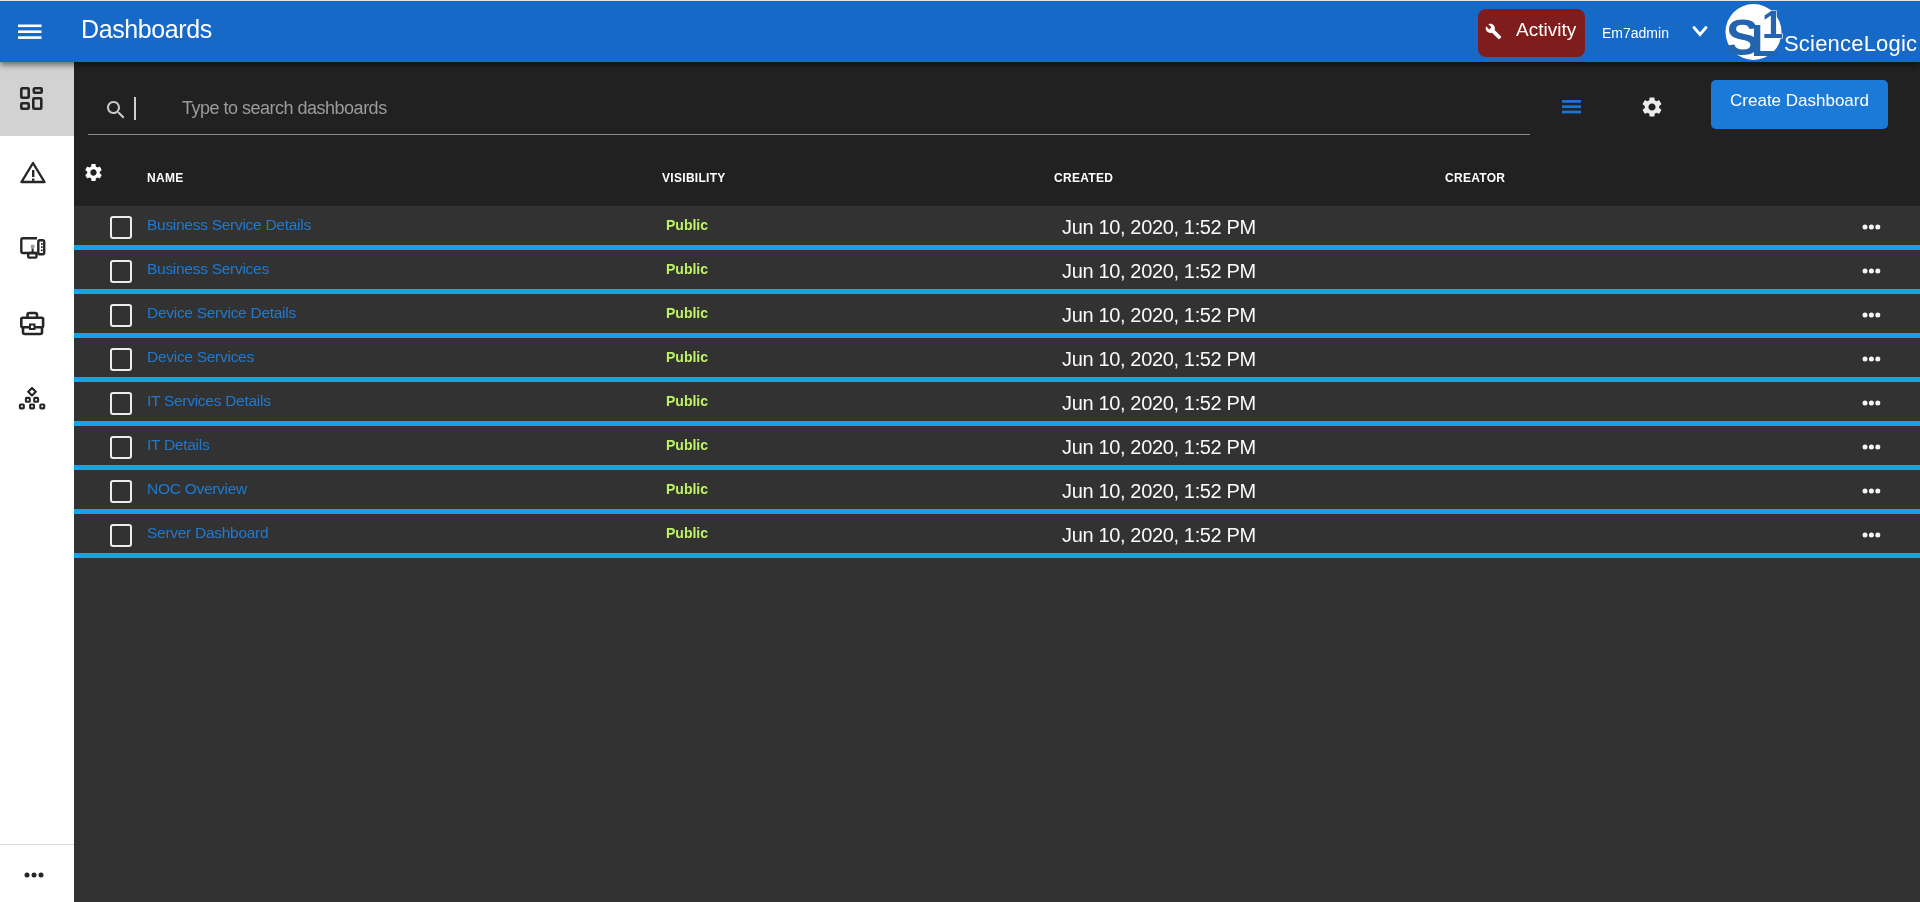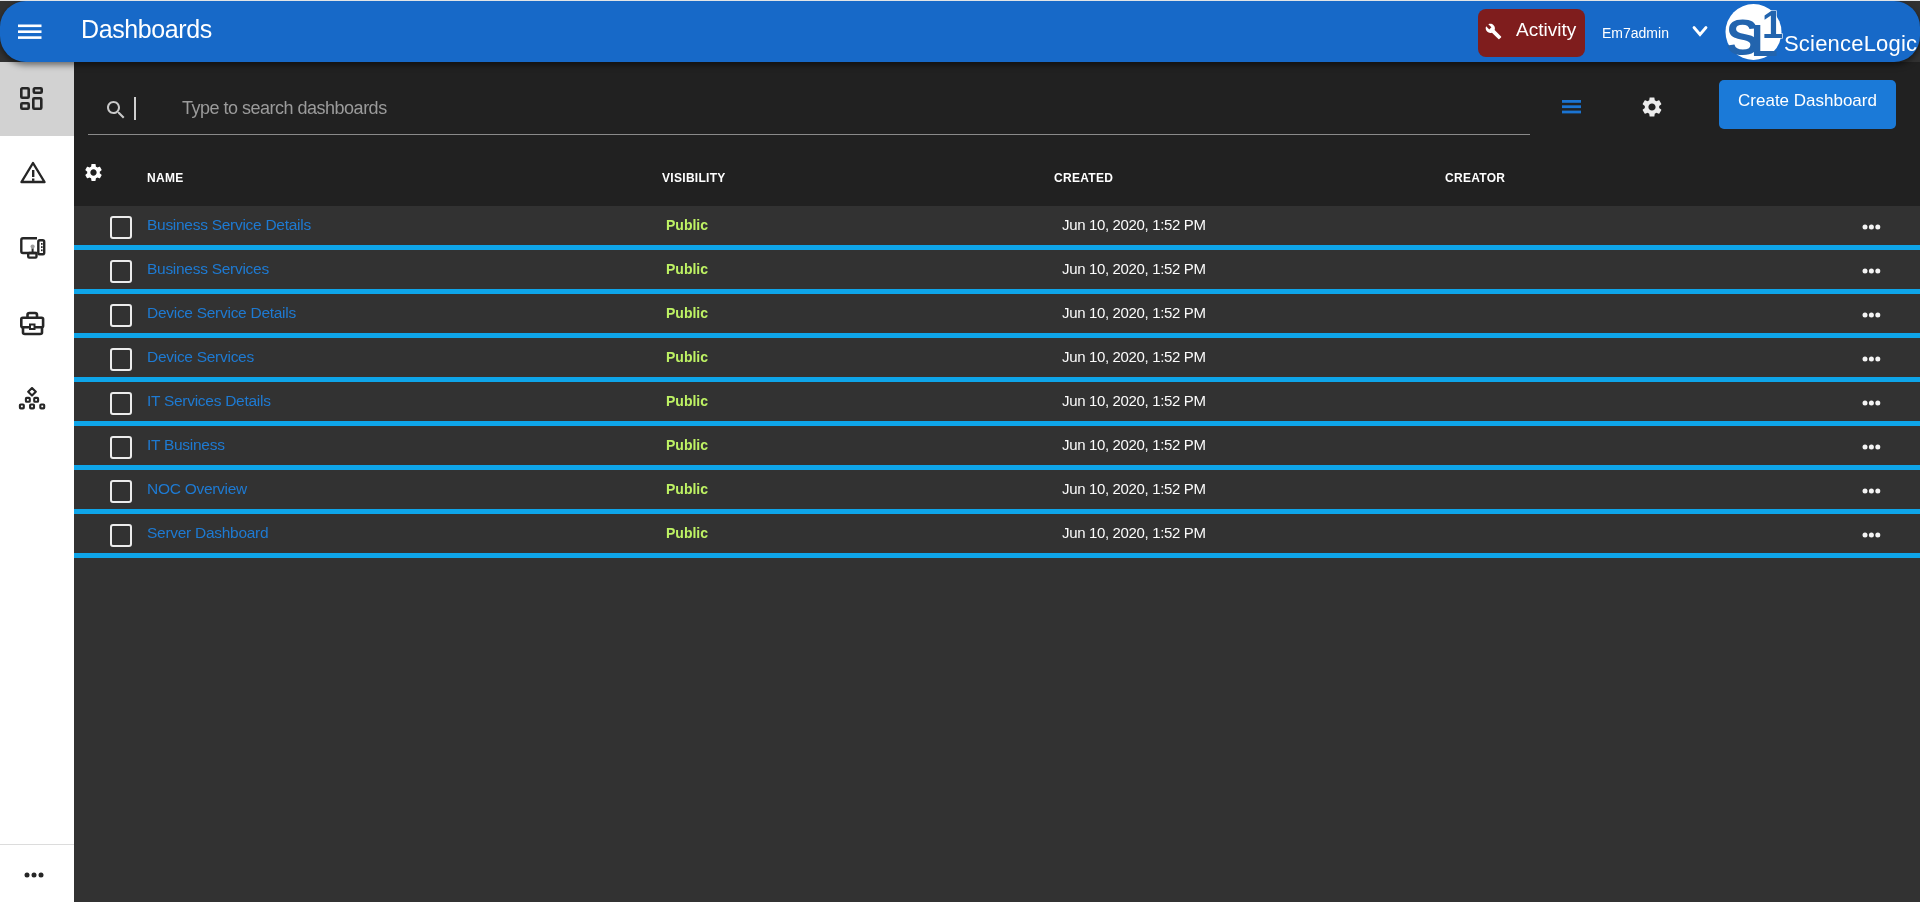--- a/index.html
+++ b/index.html
@@ -2,21 +2,21 @@
 <html><head>
 <meta charset="utf-8">
 <style>
 * { margin:0; padding:0; box-sizing:border-box; }
 html,body { width:1920px; height:902px; overflow:hidden; background:#323232;
   font-family:"Liberation Sans", sans-serif; }
 
 #topstrip { position:absolute; left:0; top:0; width:1920px; height:1px; background:#e2e4e6; z-index:50; }
 
 #appbar { position:absolute; left:0; top:1px; width:1920px; height:60.5px; background:#1769c8;
-  box-shadow:0 3px 6px rgba(0,0,0,.5); z-index:20;border-radius:26px; }
+  box-shadow:0 3px 6px rgba(0,0,0,.5); z-index:20; }
 #burger { position:absolute; left:18px; top:22px; }
 #title { position:absolute; left:81px; top:14px; font-size:25px; color:#fff; letter-spacing:-0.4px; }
 #actbtn { position:absolute; left:1478px; top:8px; width:107px; height:48px; background:#7f1d1d;
   border-radius:8px; color:#fff; }
 #actbtn svg { position:absolute; left:7px; top:13.5px; }
 #actbtn span { position:absolute; left:38px; top:10px; font-size:19px; }
 #user { position:absolute; left:1602px; top:24px; font-size:14px; color:#fff; }
 #chev { position:absolute; left:1692px; top:24px; }
 #logocirc { position:absolute; left:1725px; top:3px; }
 #logotext { position:absolute; left:1784px; top:30px; color:#fff; font-size:22px; font-weight:400; letter-spacing:0.2px; }
@@ -29,32 +29,32 @@
 
 #main { position:absolute; left:74px; top:61.5px; width:1846px; height:840.5px; background:#323232; }
 #darktop { position:absolute; left:0; top:0; width:1846px; height:144px; background:#212121; }
 #searchline { position:absolute; left:14px; top:72.3px; width:1442px; height:1px; background:#8a8a8a; }
 #mag { position:absolute; left:29.5px; top:36.5px; }
 #caret { position:absolute; left:60px; top:35.5px; width:1.5px; height:23px; background:#cfcfcf; }
 #placeholder { position:absolute; left:61px; top:36px; font-size:18px; color:#9b9b9b; letter-spacing:-0.5px;padding-left:47px; }
 #listicon { position:absolute; left:1488px; top:38.5px; }
 #gearicon { position:absolute; left:1565.5px; top:33px; }
 #createbtn { position:absolute; left:1637px; top:18.5px; width:177px; height:49px; background:#1b7ad8;
-  border-radius:5px; color:#fff; font-size:17px; text-align:center; line-height:42px;margin-left:8px; }
+  border-radius:5px; color:#fff; font-size:17px; text-align:center; line-height:42px; }
 
 #thead { position:absolute; left:0; top:73.5px; width:1496px; height:70.5px; color:#fff; }
 #thgear { position:absolute; left:8.5px; top:26.5px; }
 .th { position:absolute; top:35.5px; font-size:12px; font-weight:bold; letter-spacing:0.3px; }
 
 #rows { position:absolute; left:0; top:144px; width:1846px; }
 .row { position:relative; width:1846px; height:44px; border-bottom:5px solid #0ea5e9; background:#323232; }
 .cb { position:absolute; left:36px; top:10px; width:22px; height:23px; border:2.5px solid #ececec; border-radius:3px; }
 .name { position:absolute; left:73px; top:10.5px; font-size:15.5px; color:#1e7ad2; letter-spacing:-0.28px; }
 .pub { position:absolute; left:592px; top:11px; font-size:14px; font-weight:bold; color:#bef264; }
-.date { position:absolute; left:988px; top:10.5px; font-size:15px; color:#fbfbfb; letter-spacing:-0.35px; }
+.date { position:absolute; left:988px; top:10.5px; font-size:20px; color:#fbfbfb; letter-spacing:-0.35px; }
 .dots { position:absolute; left:1787.5px; top:18px; }
 </style>
 </head>
 <body>
 <div id="topstrip"></div>
 
 <div id="appbar">
   <svg id="burger" width="24" height="19" viewBox="0 0 24 19">
     <rect x="0" y="1.5" width="23.5" height="2.6" fill="#fff"></rect>
     <rect x="0" y="7.4" width="23.5" height="2.6" fill="#fff"></rect>
@@ -215,21 +215,21 @@
     <div class="pub">Public</div>
     <div class="date">Jun 10, 2020, 1:52 PM</div>
     <svg class="dots" width="20" height="6" viewBox="0 0 20 6">
       <circle cx="3" cy="3" r="2.5" fill="#f4f4f4"></circle>
       <circle cx="9.4" cy="3" r="2.5" fill="#f4f4f4"></circle>
       <circle cx="15.8" cy="3" r="2.5" fill="#f4f4f4"></circle>
     </svg>
   </div>
   <div class="row">
     <div class="cb"></div>
-    <div class="name">IT Business</div>
+    <div class="name">IT Details</div>
     <div class="pub">Public</div>
     <div class="date">Jun 10, 2020, 1:52 PM</div>
     <svg class="dots" width="20" height="6" viewBox="0 0 20 6">
       <circle cx="3" cy="3" r="2.5" fill="#f4f4f4"></circle>
       <circle cx="9.4" cy="3" r="2.5" fill="#f4f4f4"></circle>
       <circle cx="15.8" cy="3" r="2.5" fill="#f4f4f4"></circle>
     </svg>
   </div>
   <div class="row">
     <div class="cb"></div>

